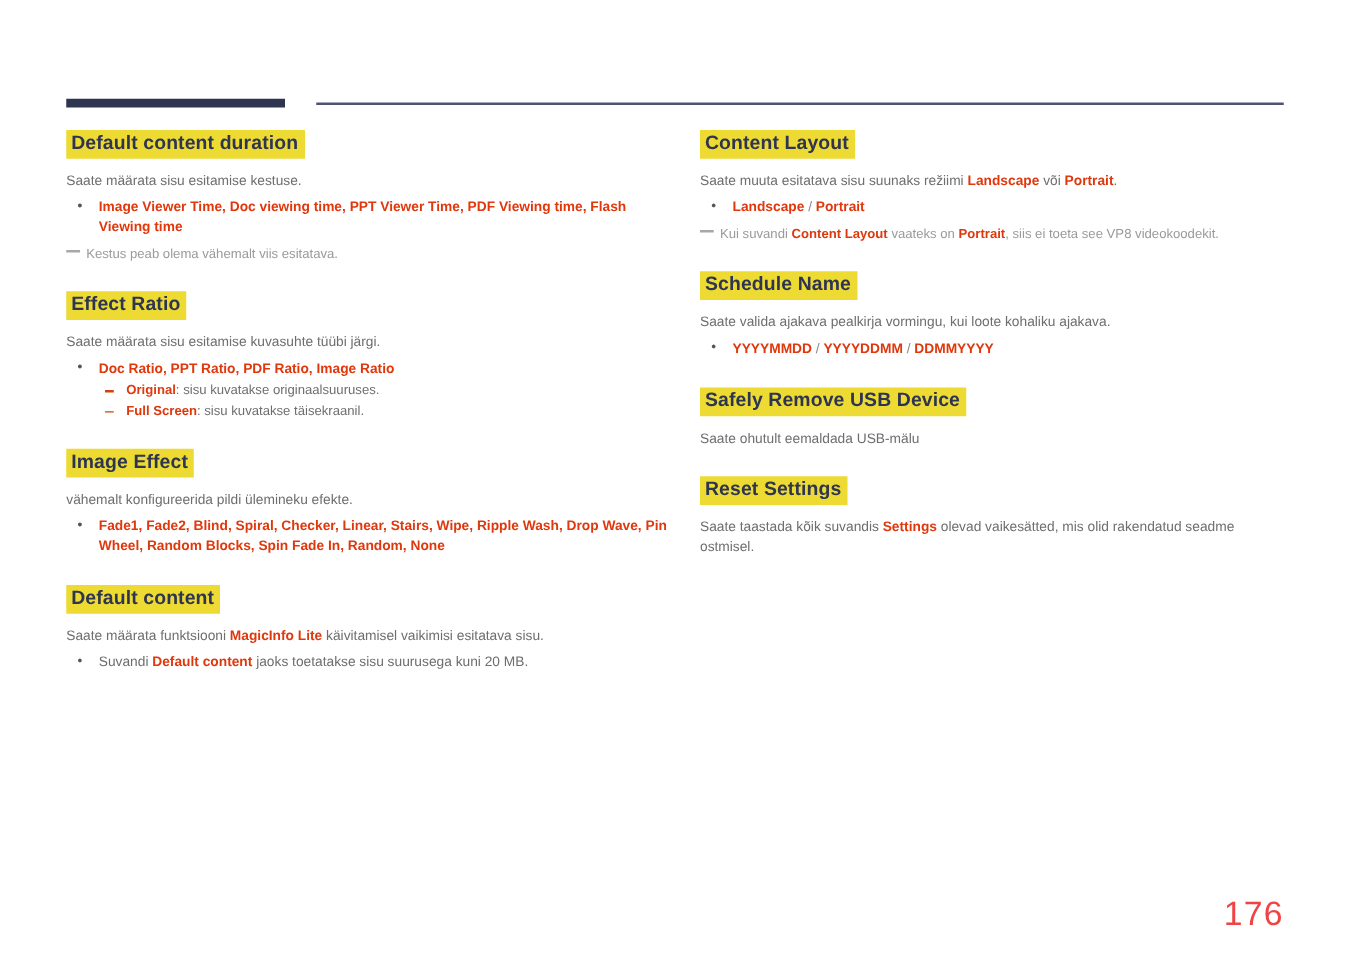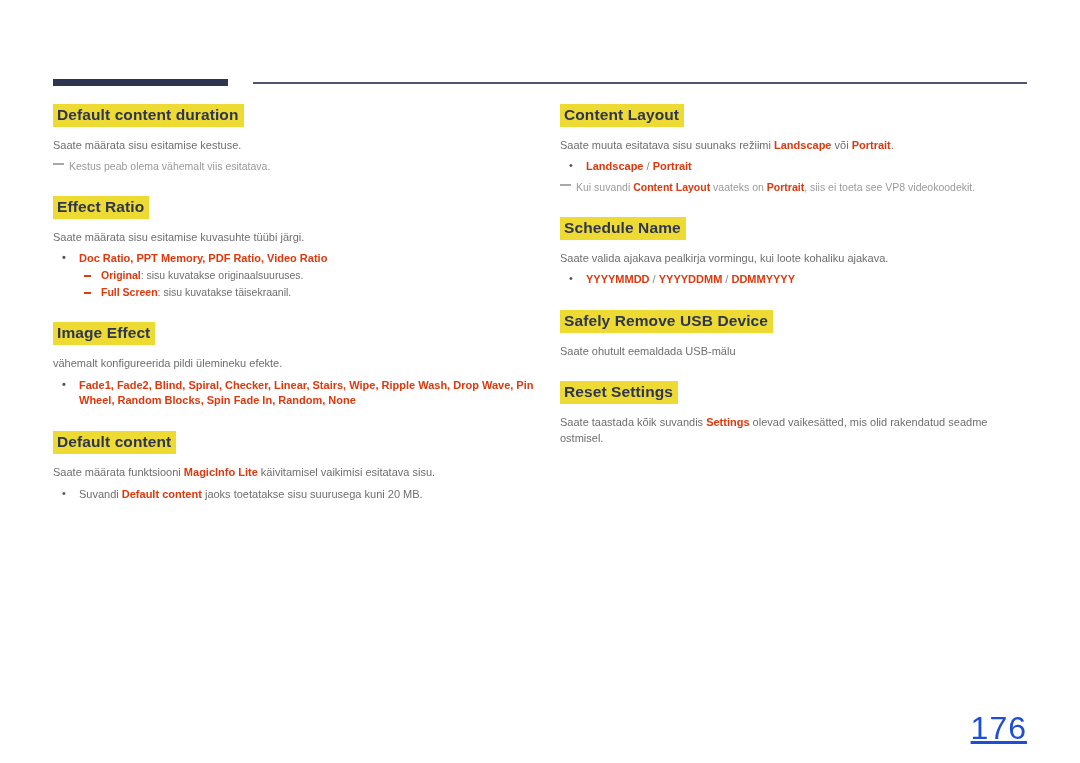--- a/index.html
+++ b/index.html
@@ -154,55 +154,57 @@
   .r  { color: #e0380d; font-weight: bold; }
   .sep { color: #8a8a8a; font-weight: normal; }
   .g  { color: #6e6e6e; font-weight: normal; }
   .note .r { color: #e0380d; font-weight: bold; }
 
   
   .page-number {
     position: absolute;
     right: 53px;
     bottom: 28px;
-    font-size: 32px;
-    color: #1d4ed8;
+    font-size: 27px;
+    color: #ef4444;
     letter-spacing: 1px;
     font-weight: normal;
-    text-decoration: underline;
   }
 </style>
 </head>
 <body>
 
 <div class="page">
 
   <div class="header-rules">
     <div class="rule-thick"></div>
     <div class="rule-thin"></div>
   </div>
 
   <div class="col col-left">
 
     <div class="sec">
       <div class="sec-heading">
         <span class="hl">Default content duration</span>
       </div>
       <p class="para">Saate määrata sisu esitamise kestuse.</p>
+      <ul class="bullets">
+        <li class="emph">Image Viewer Time, Doc viewing time, PPT Viewer Time, PDF Viewing time, Flash Viewing time</li>
+      </ul>
       <p class="note">Kestus peab olema vähemalt viis esitatava.</p>
     </div>
 
     <div class="sec">
       <div class="sec-heading">
         <span class="hl">Effect Ratio</span>
       </div>
       <p class="para">Saate määrata sisu esitamise kuvasuhte tüübi järgi.</p>
       <ul class="bullets">
         <li class="emph">
-          <span>Doc Ratio, PPT Memory, PDF Ratio, Video Ratio</span>
+          <span>Doc Ratio, PPT Ratio, PDF Ratio, Image Ratio</span>
           <ul class="subbullets">
             <li><span class="r">Original</span><span class="g">: sisu kuvatakse originaalsuuruses.</span></li>
             <li><span class="r">Full Screen</span><span class="g">: sisu kuvatakse täisekraanil.</span></li>
           </ul>
         </li>
       </ul>
     </div>
 
     <div class="sec">
       <div class="sec-heading">

